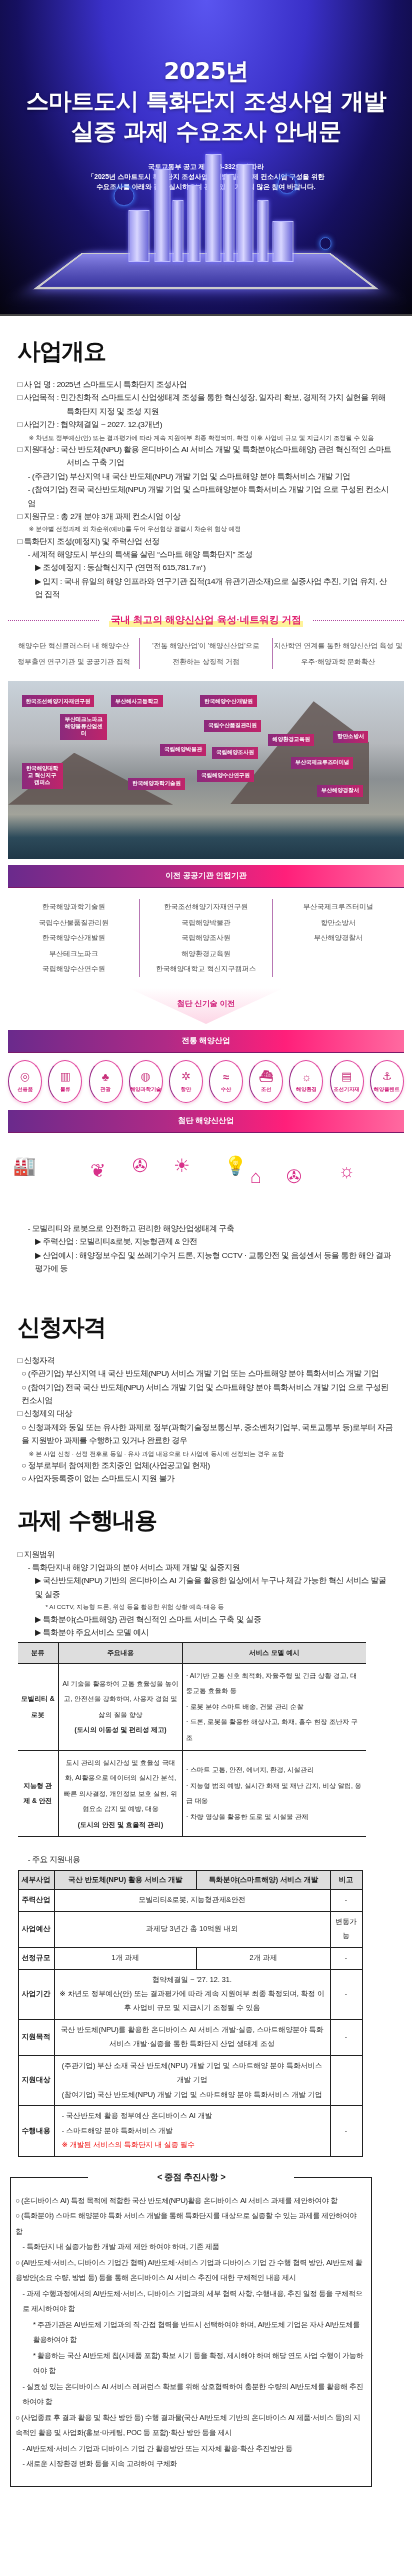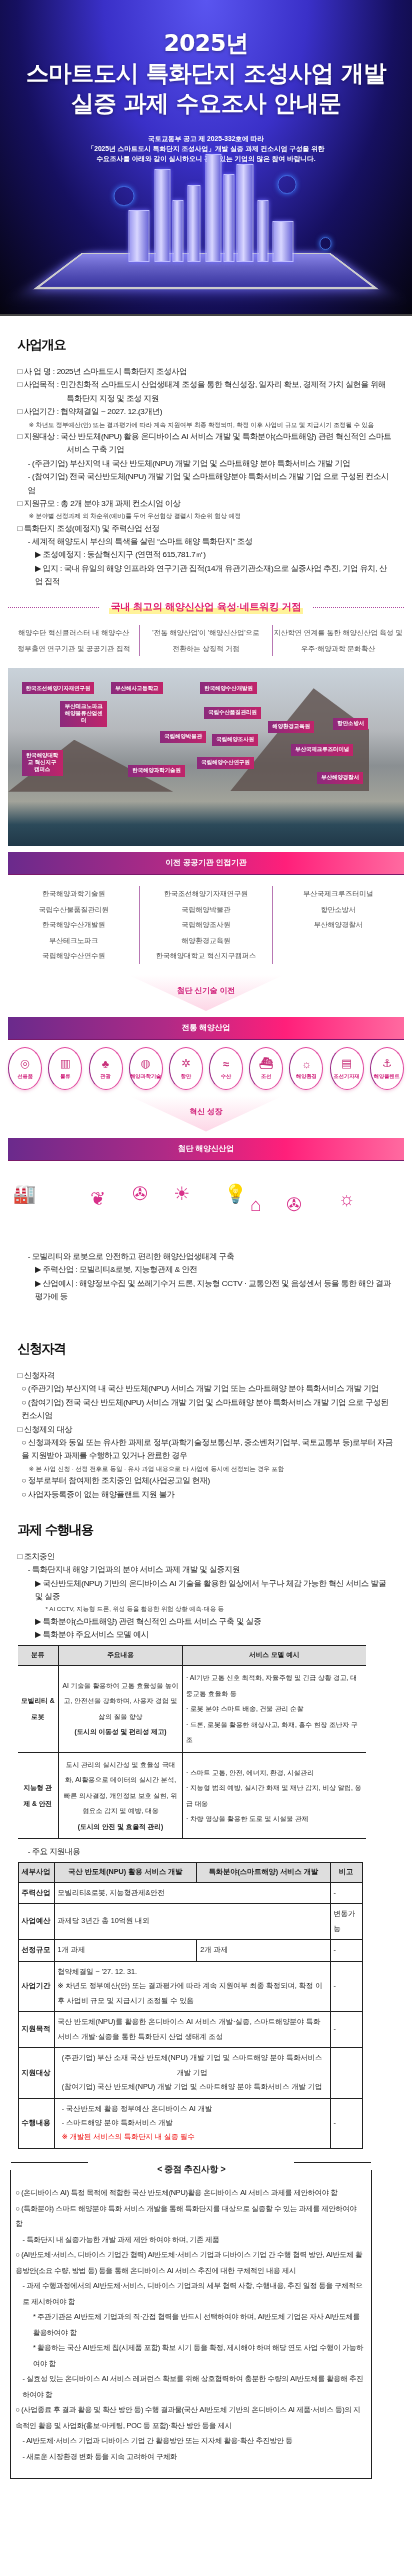--- a/index.html
+++ b/index.html
@@ -1,26 +1,26 @@
 <!DOCTYPE html>
 <html style="font-size:8.2px"><head>
 <meta charset="utf-8">
 <style>
 *{box-sizing:border-box;margin:0;padding:0}
 body{width:412px;background:#fff;font-family:"Liberation Sans","DejaVu Sans",sans-serif;color:#222}
 .hero{position:relative;height:314px;background:radial-gradient(ellipse at 50% 0%,#5a55f0 0%,#3a30c8 35%,#161060 65%,#05040f 100%);overflow:hidden;text-align:center;color:#fff}
-.hero h1{font-family:"DejaVu Sans",sans-serif;font-weight:900;font-size:23px;line-height:30px;padding-top:28px;letter-spacing:-0.5px;text-shadow:0 1px 3.1px rgba(0,0,0,.4)}
+.hero h1{font-family:"DejaVu Sans",sans-serif;font-weight:900;font-size:23px;line-height:30px;padding-top:56px;letter-spacing:-0.5px;text-shadow:0 1px 3.1px rgba(0,0,0,.4)}
 .hero .sub{margin-top:15.5px;font-size:6.7px;line-height:10.3px;font-weight:bold}
 .city{position:absolute;left:50%;bottom:20.6px;transform:translateX(-50%);width:289px;height:118px}
 .platform{position:absolute;left:50%;bottom:15.5px;transform:translateX(-50%) perspective(155px) rotateX(55deg);width:289px;height:62px;background:linear-gradient(#8a86e8,#3a36a0);border:3.1px solid #ccc;box-shadow:0 0 15.5px #7a76ff}
 .bld{position:absolute;bottom:31px;background:linear-gradient(90deg,#9b98f0,#d8d6ff 40%,#6a66d8);border:0.5px solid #bdbcff;box-shadow:0 0 4.1px #6f6aff}
 .net{position:absolute;border-radius:50%;border:1.5px solid rgba(80,140,255,.7);box-shadow:0 0 5.2px #3a7bff}
 .hero-bottom{height:2.1px;background:#444}
 .section{padding:0 17.5px}
-.sec-title{font-family:"DejaVu Sans",sans-serif;font-weight:900;font-size:13px;color:#111;letter-spacing:-1px;margin:19.6px 0 11.3px}
+.sec-title{font-family:"DejaVu Sans",sans-serif;font-weight:900;font-size:23px;color:#111;letter-spacing:-1px;margin:19.6px 0 11.3px}
 .ln{font-size:8px;line-height:13.4px;color:#222;letter-spacing:-0.3px}
 .ln.ind1{padding-left:10.3px}
 .ln.ind2{padding-left:17.5px}
 .ln.hang{padding-left:49px;text-indent:-49px}
 .note{font-size:6.2px;line-height:11.3px;color:#333;padding-left:11.3px}
 .panel{margin:12.4px 8.2px 0;text-align:center}
 .panel-head{display:flex;align-items:center;gap:10px;justify-content:center}
 .dotline{flex:1;border-top:1px dotted #b04aa0}
 .panel-title{font-weight:bold;font-size:9.8px;color:#e0206e;background:linear-gradient(transparent 55%,#fff39a 55%);padding:0 2.1px}
 .three{display:flex;margin:11.3px 0}
@@ -37,24 +37,24 @@
 .eco{height:77px;position:relative;margin-top:7.2px}
 .eco span{position:absolute;font-size:18.5px;color:#d8308a}
 table{border-collapse:collapse;width:100%}
 .t1{margin:3.1px 0 0 17.5px;width:348px;font-size:6.7px}
 .t1 th{background:#dedede;border-top:1px solid #222;border-bottom:1.5px double #222;padding:5.2px 3.1px;font-weight:bold}
 .t1 td{border-bottom:0.5px solid #222;padding:4.1px 3.1px;line-height:15.5px;vertical-align:middle}
 .t1 td,.t1 th{border-left:0.5px solid #222}
 .t1 td:first-child,.t1 th:first-child{border-left:none}
 .t2{margin:3.1px 0 0 17.5px;width:345px;font-size:7.2px;border:0.5px solid #222}
 .t2 th{background:#dedede;border:0.5px solid #222;border-bottom:1.5px double #222;padding:2.1px;line-height:14.4px}
-.t2 td{border:0.5px solid #222;padding:3.1px;text-align:left;line-height:14.4px}
+.t2 td{border:0.5px solid #222;padding:3.1px;text-align:center;line-height:14.4px}
 .red{color:#e00}
 .box{margin:20.6px 0 0 10.3px;width:362px;border:0.5px solid #222;border-top:none;position:relative;padding:15.5px 6.2px 14.4px 4.1px;font-size:7.2px;line-height:15.5px;letter-spacing:-0.2px}
-.box-title{position:absolute;top:-7.2px;left:0;right:0;display:flex;}
+.box-title{position:absolute;top:-7.2px;left:0;right:0;display:flex;align-items:center}
 .box-title .l{flex:0 0 77px;border-top:0.5px solid #222}
 .box-title .m{flex:1;text-align:center;font-weight:bold;font-size:8.8px}
 .box-title .r{flex:0 0 77px;border-top:0.5px solid #222}
 </style>
 </head>
 <body>
 
 <div class="hero">
   <h1>
     <div>2025년</div>
@@ -198,21 +198,20 @@
       </div>
     <div class="circle">
         <span class="ic">▤</span>
         <span>조선기자재</span>
       </div>
     <div class="circle">
         <span class="ic">⚓</span>
         <span>해양플랜트</span>
       </div>
   </div>
-  <div class="arrow">혁신 성장</div>
   <div class="band">첨단 해양신산업</div>
   <div class="eco">
     <span style="left:5.2px;top:15.5px">🏭</span>
     <span style="left:82px;top:20.6px">❦</span>
     <span style="left:124px;top:15.5px">✇</span>
     <span style="left:165px;top:15.5px">☀</span>
     <span style="left:216px;top:15.5px">💡</span>
     <span style="left:242px;top:26px">⌂</span>
     <span style="left:278px;top:26px">✇</span>
     <span style="left:330px;top:20.6px">☼</span>
@@ -227,26 +226,26 @@
 
 <div class="section">
   <h2 class="sec-title" style="margin-top:36px">신청자격</h2>
   <div class="ln">□ 신청자격</div>
   <div class="ln ind1" style="padding-left:4.1px">○ (주관기업) 부산지역 내 국산 반도체(NPU) 서비스 개발 기업 또는 스마트해양 분야 특화서비스 개발 기업</div>
   <div class="ln ind1" style="padding-left:4.1px">○ (참여기업) 전국 국산 반도체(NPU) 서비스 개발 기업 및 스마트해양 분야 특화서비스 개발 기업 으로 구성된 컨소시엄</div>
   <div class="ln">□ 신청제외 대상</div>
   <div class="ln" style="padding-left:4.1px">○ 신청과제와 동일 또는 유사한 과제로 정부(과학기술정보통신부, 중소벤처기업부, 국토교통부 등)로부터 자금을 지원받아 과제를 수행하고 있거나 완료한 경우</div>
   <div class="note">※ 본 사업 신청 · 선정 전후로 동일 · 유사 과업 내용으로 타 사업에 동시에 선정되는 경우 포함</div>
   <div class="ln" style="padding-left:4.1px">○ 정부로부터 참여제한 조치중인 업체(사업공고일 현재)</div>
-  <div class="ln" style="padding-left:4.1px">○ 사업자등록증이 없는 해양플랜트 지원 불가</div>
+  <div class="ln" style="padding-left:4.1px">○ 사업자등록증이 없는 스마트도시 지원 불가</div>
 </div>
 
 <div class="section">
   <h2 class="sec-title">과제 수행내용</h2>
-  <div class="ln">□ 조치중인</div>
+  <div class="ln">□ 지원범위</div>
   <div class="ln ind1">- 특화단지내 해양 기업과의 분야 서비스 과제 개발 및 실증지원</div>
   <div class="ln ind2">▶ 국산반도체(NPU) 기반의 온디바이스 AI 기술을 활용한 일상에서 누구나 체감 가능한 혁신 서비스 발굴 및 실증</div>
   <div class="note" style="padding-left:28px">* AI CCTV, 지능형 드론, 위성 등을 활용한 위험 상황 예측·대응 등</div>
   <div class="ln ind2">▶ 특화분야(스마트해양) 관련 혁신적인 스마트 서비스 구축 및 실증</div>
   <div class="ln ind2">▶  특화분야 주요서비스 모델 예시</div>
 </div>
 <table class="t1">
   <tbody>
       <tr>
     <th style="width:41px">분류</th>
@@ -267,21 +266,21 @@
     <td style="text-align:center"><div>도시 관리의 실시간성 및 효율성 극대화, AI활용으로 데이터의 실시간 분석, 빠른 의사결정, 개인정보 보호 실현, 위협요소 감지 및 예방, 대응</div><b>(도시의 안전 및 효율적 관리)</b></td>
     <td>
           <div>· 스마트 교통, 안전, 에너지, 환경, 시설관리</div>
           <div>· 지능형 범죄 예방, 실시간 화재 및 재난 감지, 비상 알림, 응급 대응</div>
           <div>· 차량 영상을 활용한 도로 및 시설물 관제</div>
         </td>
   </tr>
 </tbody>
   </table>
 <div class="section">
-    <div class="ln ind1" style="margin-top:6px">- 주요 지원내용</div>
+    <div class="ln ind1" style="margin-top:16px">- 주요 지원내용</div>
   </div>
 <table class="t2">
   <tbody>
       <tr>
     <th style="width:36px">세부사업</th>
     <th>국산 반도체(NPU) 활용 서비스 개발</th>
     <th>특화분야(스마트해양) 서비스 개발</th>
     <th style="width:32px">비고</th>
   </tr>
   <tr>

